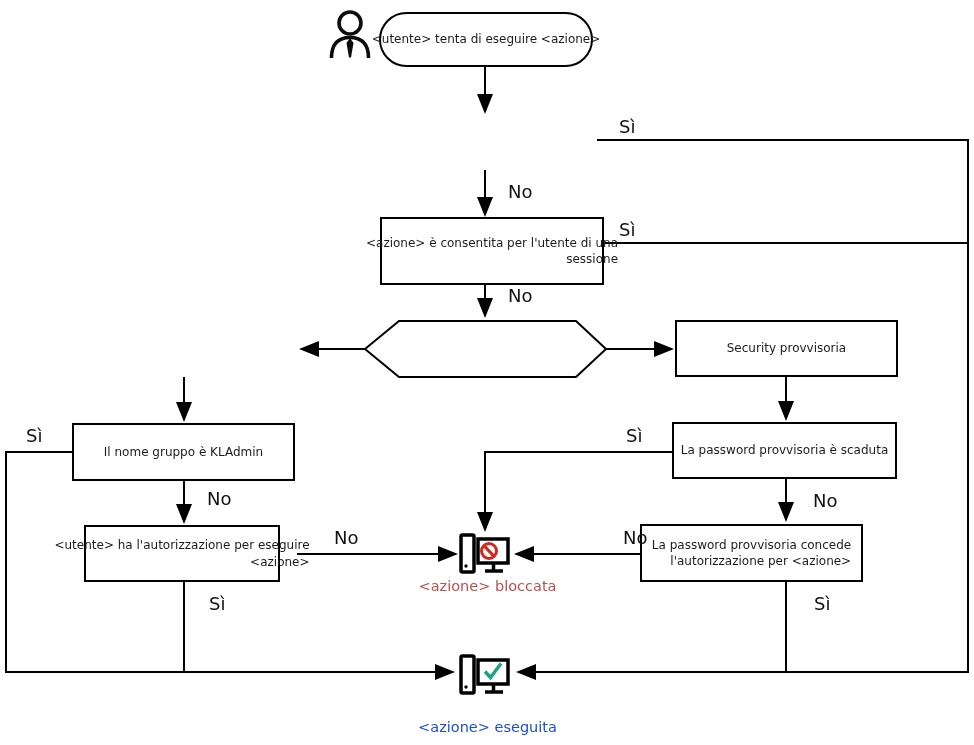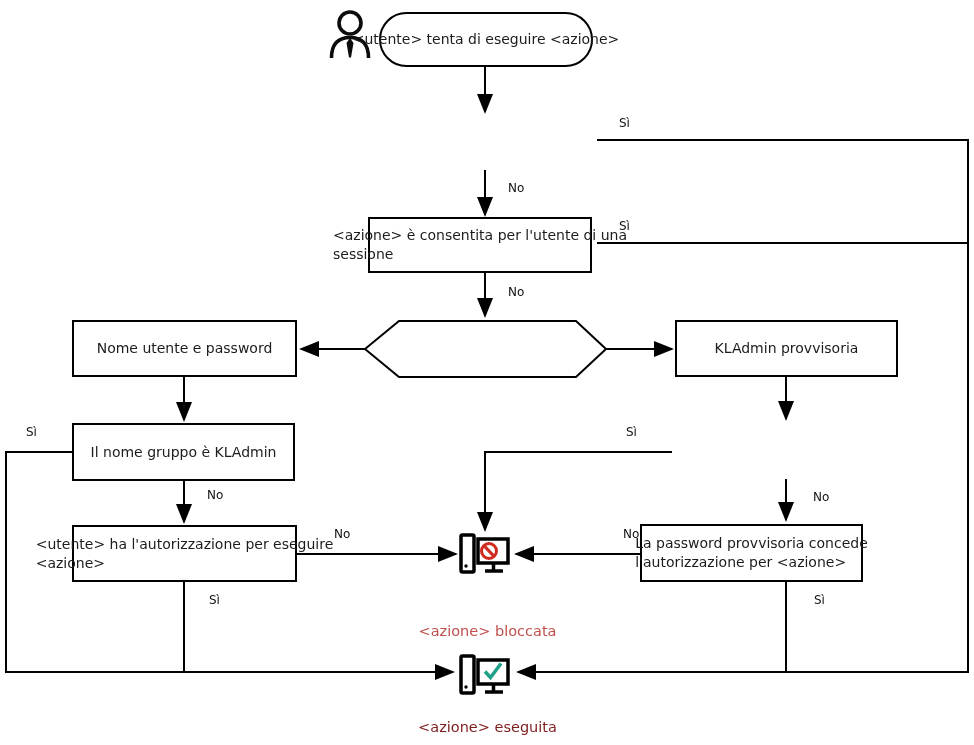--- a/index.html
+++ b/index.html
@@ -4,32 +4,32 @@
 <style>
   html,body{margin:0;padding:0;background:#ffffff;}
   .stage{
     position:relative;width:974px;height:745px;background:#ffffff;overflow:hidden;
     font-family:"DejaVu Sans","Liberation Sans",sans-serif;
   }
   .layer{position:absolute;left:0;top:0;z-index:1;}
   .node{
     position:absolute;z-index:2;box-sizing:border-box;background:#ffffff;
     border:2px solid #000000;display:flex;align-items:center;justify-content:center;
-    text-align:left;font-size:14px;line-height:1.35;color:#1c1c1c;white-space:pre;
+    text-align:right;font-size:12px;line-height:1.35;color:#1c1c1c;white-space:pre;
   }
   .node.ellipse{border-radius:30px;}
   .node.naked{border:none;background:transparent;z-index:3;}
   .edge-label{
-    position:absolute;z-index:3;font-size:12px;color:#111111;white-space:nowrap;
+    position:absolute;z-index:3;font-size:18px;color:#111111;white-space:nowrap;
   }
   .result-label{
     position:absolute;z-index:3;font-size:14.5px;text-align:center;white-space:nowrap;
   }
   .result-label.blocked{color:#c0504d;}
-  .result-label.executed{color:#7f1d1d;}
+  .result-label.executed{color:#1d4ed8;}
 </style>
 </head>
 <body>
 
 <div class="stage">
 
   <svg class="layer" width="974" height="745" viewBox="0 0 974 745">
     <defs>
       <marker id="ah" viewBox="0 0 10 8" refX="9" refY="4" markerWidth="10" markerHeight="8" orient="auto">
         <path d="M0,0 L10,4 L0,8 Z" fill="#000000"></path>
@@ -98,46 +98,46 @@
       <rect x="478" y="660" width="30" height="24" fill="#ffffff" stroke="#000000" stroke-width="3.5"></rect>
       <line x1="493.5" y1="684" x2="493.5" y2="691" stroke="#000000" stroke-width="3.5"></line>
       <line x1="485" y1="692" x2="503" y2="692" stroke="#000000" stroke-width="3.5"></line>
       <polyline points="485,671.5 490.5,677.5 501,663.5" stroke="#1fa189" stroke-width="3.5" fill="none"></polyline>
     </g>
   </svg>
 
   <div class="node ellipse" style="left:379px;top:12px;width:214px;height:55px">&lt;utente&gt; tenta di eseguire &lt;azione&gt;</div>
 
 
-  <div class="node" style="left:368px;top:217px;width:224px;height:56px">&lt;azione&gt; è consentita per l'utente di una
+  <div class="node" style="left:380px;top:217px;width:224px;height:68px">&lt;azione&gt; è consentita per l'utente di una
 sessione</div>
 
 
-  <div class="node" style="left:72px;top:320px;width:225px;height:57px">Nome utente e password</div>
 
-  <div class="node" style="left:675px;top:320px;width:223px;height:57px">KLAdmin provvisoria</div>
+  <div class="node" style="left:675px;top:320px;width:223px;height:57px">Security provvisoria</div>
 
   <div class="node" style="left:72px;top:423px;width:223px;height:58px">Il nome gruppo è KLAdmin</div>
 
-  <div class="node" style="left:72px;top:525px;width:225px;height:57px">&lt;utente&gt; ha l'autorizzazione per eseguire
+  <div class="node" style="left:84px;top:525px;width:196px;height:57px">&lt;utente&gt; ha l'autorizzazione per eseguire
 &lt;azione&gt;</div>
 
+  <div class="node" style="left:672px;top:422px;width:225px;height:57px">La password provvisoria è scaduta</div>
 
   <div class="node" style="left:640px;top:524px;width:223px;height:58px">La password provvisoria concede
 l'autorizzazione per &lt;azione&gt;</div>
 
   <div class="edge-label" style="left:619px;top:116px">Sì</div>
   <div class="edge-label" style="left:508px;top:181px">No</div>
   <div class="edge-label" style="left:619px;top:219px">Sì</div>
   <div class="edge-label" style="left:508px;top:285px">No</div>
   <div class="edge-label" style="left:26px;top:425px">Sì</div>
   <div class="edge-label" style="left:207px;top:488px">No</div>
   <div class="edge-label" style="left:334px;top:527px">No</div>
   <div class="edge-label" style="left:209px;top:593px">Sì</div>
   <div class="edge-label" style="left:626px;top:425px">Sì</div>
   <div class="edge-label" style="left:813px;top:490px">No</div>
   <div class="edge-label" style="left:623px;top:527px">No</div>
   <div class="edge-label" style="left:814px;top:593px">Sì</div>
 
-  <div class="result-label blocked" style="left:405px;top:623px;width:165px">&lt;azione&gt; bloccata</div>
+  <div class="result-label blocked" style="left:405px;top:578px;width:165px">&lt;azione&gt; bloccata</div>
   <div class="result-label executed" style="left:405px;top:719px;width:165px">&lt;azione&gt; eseguita</div>
 
 </div>
 
 </body></html>

